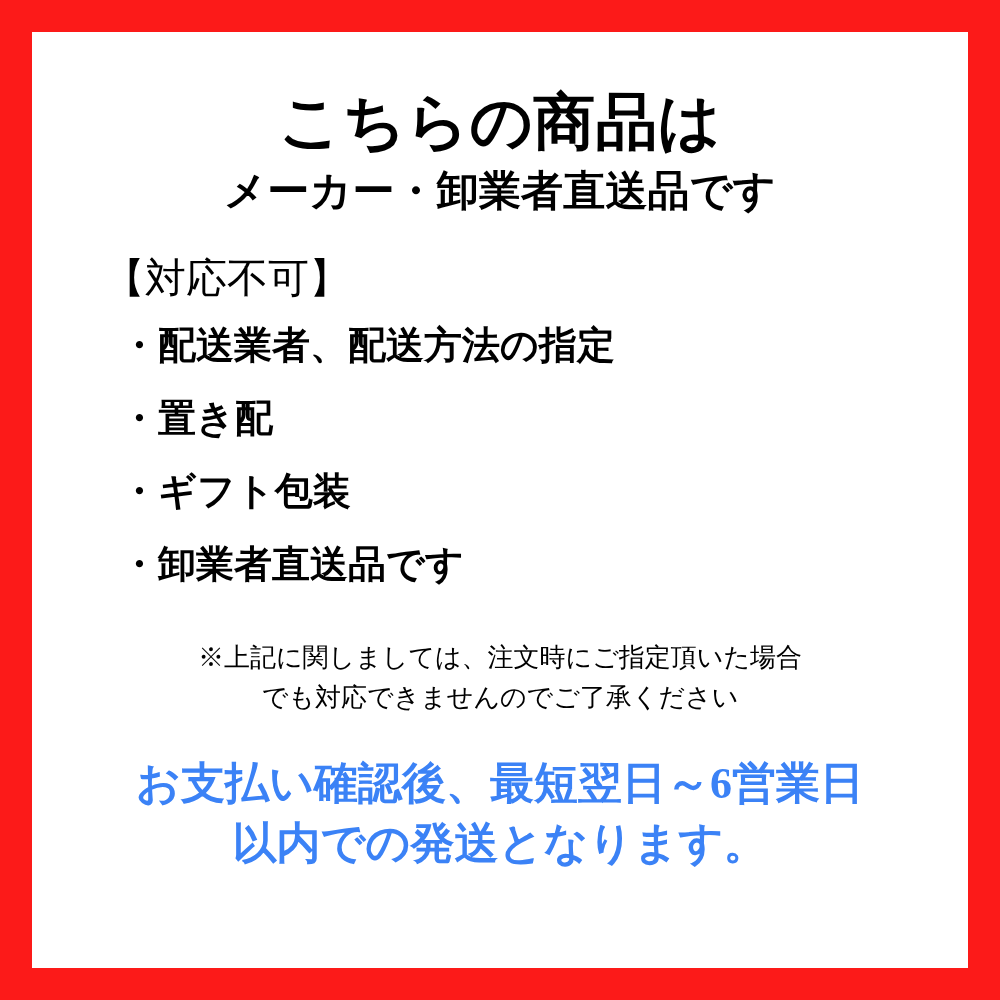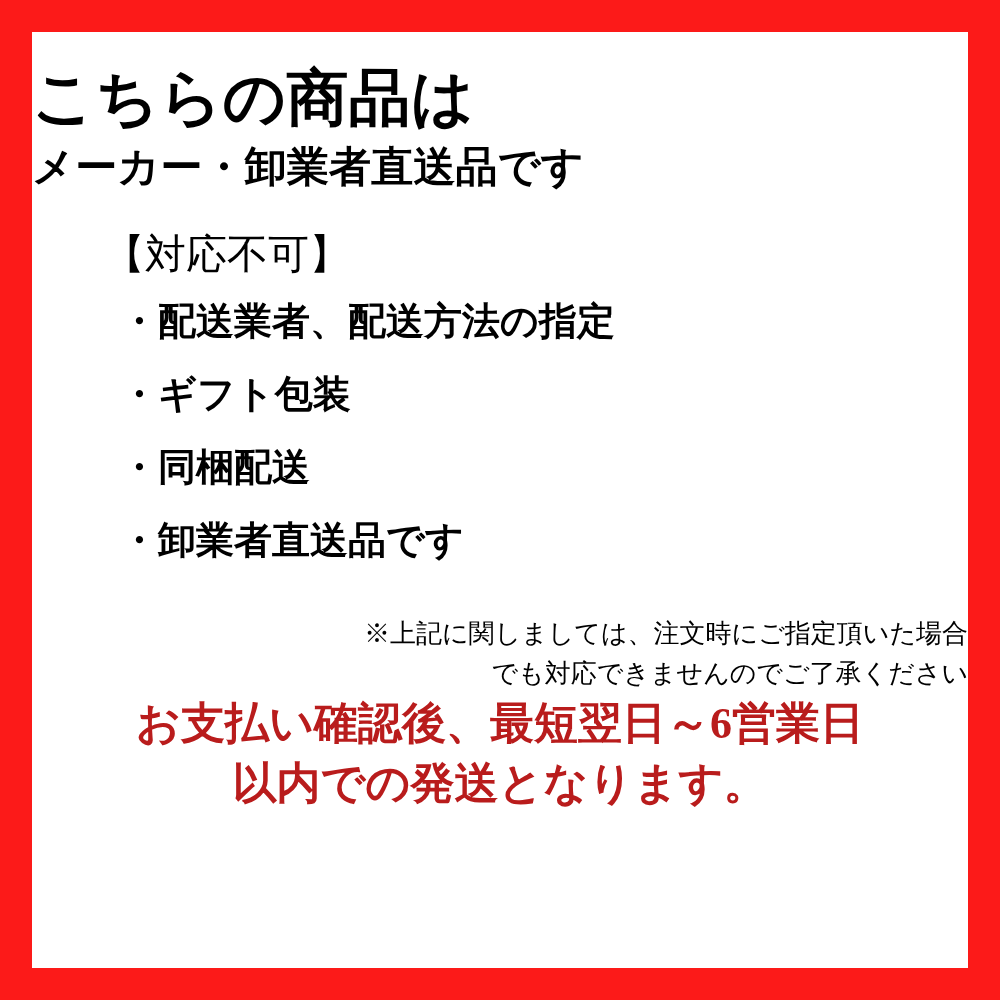--- a/index.html
+++ b/index.html
@@ -20,24 +20,26 @@
     width: 936px;
     height: 936px;
     background: #ffffff;
     box-sizing: border-box;
     display: flex;
     flex-direction: column;
     align-items: center;
   }
   .title {
     width: 100%;
+    text-align: center;
     font-weight: bold;
     color: #000000;
     line-height: 1.18;
     letter-spacing: 0.01em;
+    margin-top: 24px;
   }
   .title-line1 {
     font-size: 62px;
     margin-top: 30px;
   }
   .title-line2 {
     font-size: 42px;
     margin-top: 8px;
   }
   .section-head {
@@ -66,47 +68,47 @@
   .note {
     width: 100%;
     text-align: center;
     font-size: 26px;
     color: #000000;
     line-height: 1.55;
     margin-top: 10px;
   }
   .note div {
     display: block;
-    text-align: right;
   }
   .footer {
     width: 100%;
     text-align: center;
     font-size: 44px;
     font-weight: bold;
-    color: #b91c1c;
+    color: #3b82f6;
     line-height: 1.35;
+    margin-top: 36px;
   }
 </style>
 </head>
 <body>
 
 <div class="banner">
 
   <div class="title">
     <div class="title-line1">こちらの商品は</div>
     <div class="title-line2">メーカー・卸業者直送品です</div>
   </div>
 
   <div class="section-head">【対応不可】</div>
 
   <ul class="bullet-list">
     <li class="bullet-item">・配送業者、配送方法の指定</li>
+    <li class="bullet-item">・置き配</li>
     <li class="bullet-item">・ギフト包装</li>
-    <li class="bullet-item">・同梱配送</li>
     <li class="bullet-item">・卸業者直送品です</li>
   </ul>
 
   <div class="note">
     <div>※上記に関しましては、注文時にご指定頂いた場合</div>
     <div>でも対応できませんのでご了承ください</div>
   </div>
 
   <div class="footer">
     <div>お支払い確認後、最短翌日～6営業日</div>

